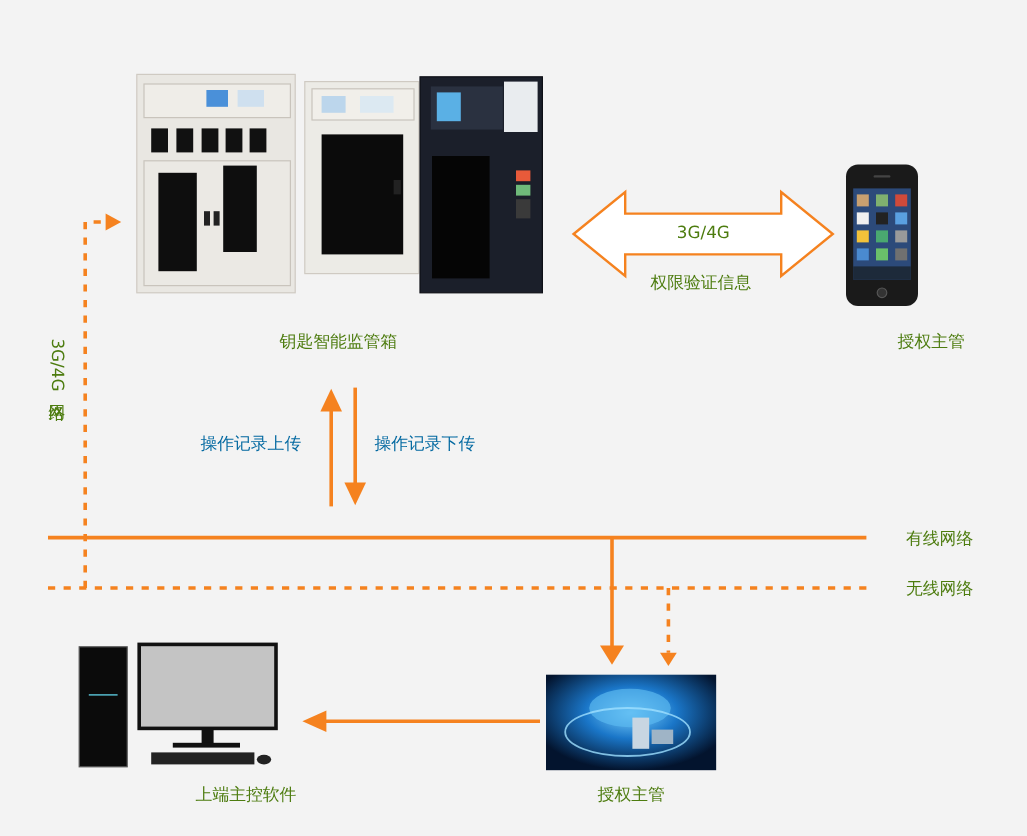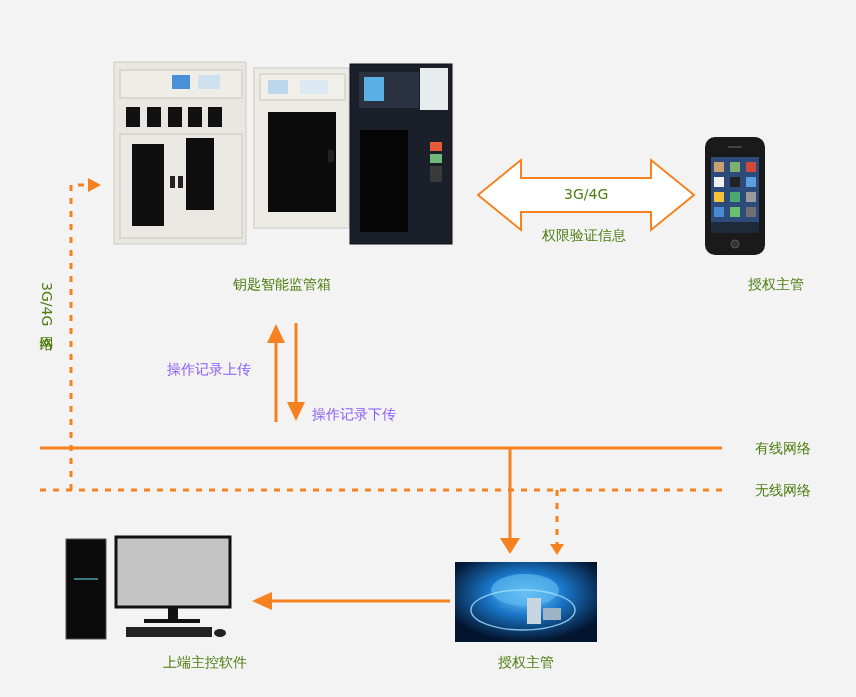--- a/index.html
+++ b/index.html
@@ -1,19 +1,19 @@
 <!DOCTYPE html>
 <html><head>
 <meta charset="utf-8">
 <style>
   html,body{margin:0;padding:0;}
   body{width:856px;height:697px;background:#f3f3f3;position:relative;overflow:hidden;font-family:"DejaVu Sans","Liberation Sans",sans-serif;}
   .abs{position:absolute;}
   .label{position:absolute;font-size:14px;color:#4d7c0f;white-space:nowrap;}
-  .olabel{position:absolute;font-size:14px;color:#8b5cf6;white-space:nowrap;}
+  .olabel{position:absolute;font-size:14px;color:#0369a1;white-space:nowrap;}
   svg.overlay{position:absolute;left:0;top:0;}
   .vert{writing-mode:vertical-rl;}
 </style>
 </head>
 <body>
 
 <svg class="overlay" width="856" height="697">
   <defs>
     <marker id="ah" markerWidth="10" markerHeight="10" refX="5" refY="5" orient="auto" markerUnits="userSpaceOnUse">
       <path d="M0,0 L10,5 L0,10 Z" fill="#f5821f"></path>
@@ -108,21 +108,21 @@
   </svg>
 </div>
 <div class="label" style="left:706px;top:276px;margin-left:42px;">授权主管</div>
 
 <div class="label" style="left:564px;top:186px;">3G/4G</div>
 <div class="label" style="left:542px;top:227px;">权限验证信息</div>
 
 <div class="label vert" style="left:38px;top:282px;font-size:14px;">3G/4G网络</div>
 
 <div class="olabel" style="left:167px;top:361px;">操作记录上传</div>
-<div class="olabel" style="left:312px;top:361px;margin-top:45px;">操作记录下传</div>
+<div class="olabel" style="left:312px;top:361px;">操作记录下传</div>
 
 <div class="label" style="left:755px;top:440px;">有线网络</div>
 <div class="label" style="left:755px;top:482px;">无线网络</div>
 
 <div class="abs" style="left:455px;top:562px;width:142px;height:80px;">
   <svg width="142" height="80">
     <defs>
       <radialGradient id="cg" cx="50%" cy="40%" r="60%">
         <stop offset="0%" stop-color="#7fd4ff"></stop>
         <stop offset="45%" stop-color="#1a76c8"></stop>

